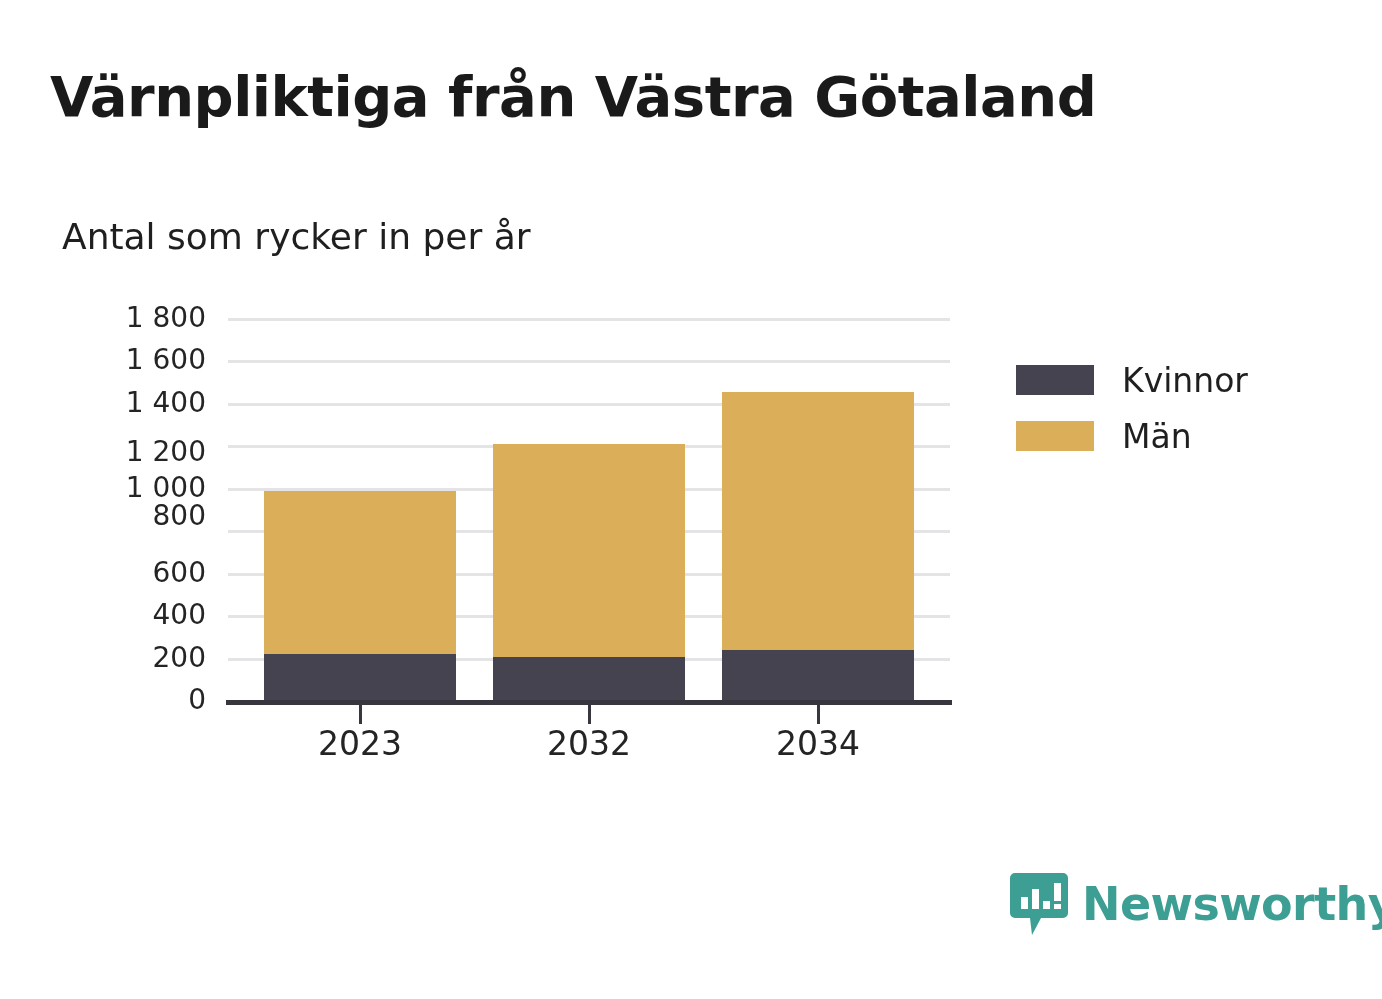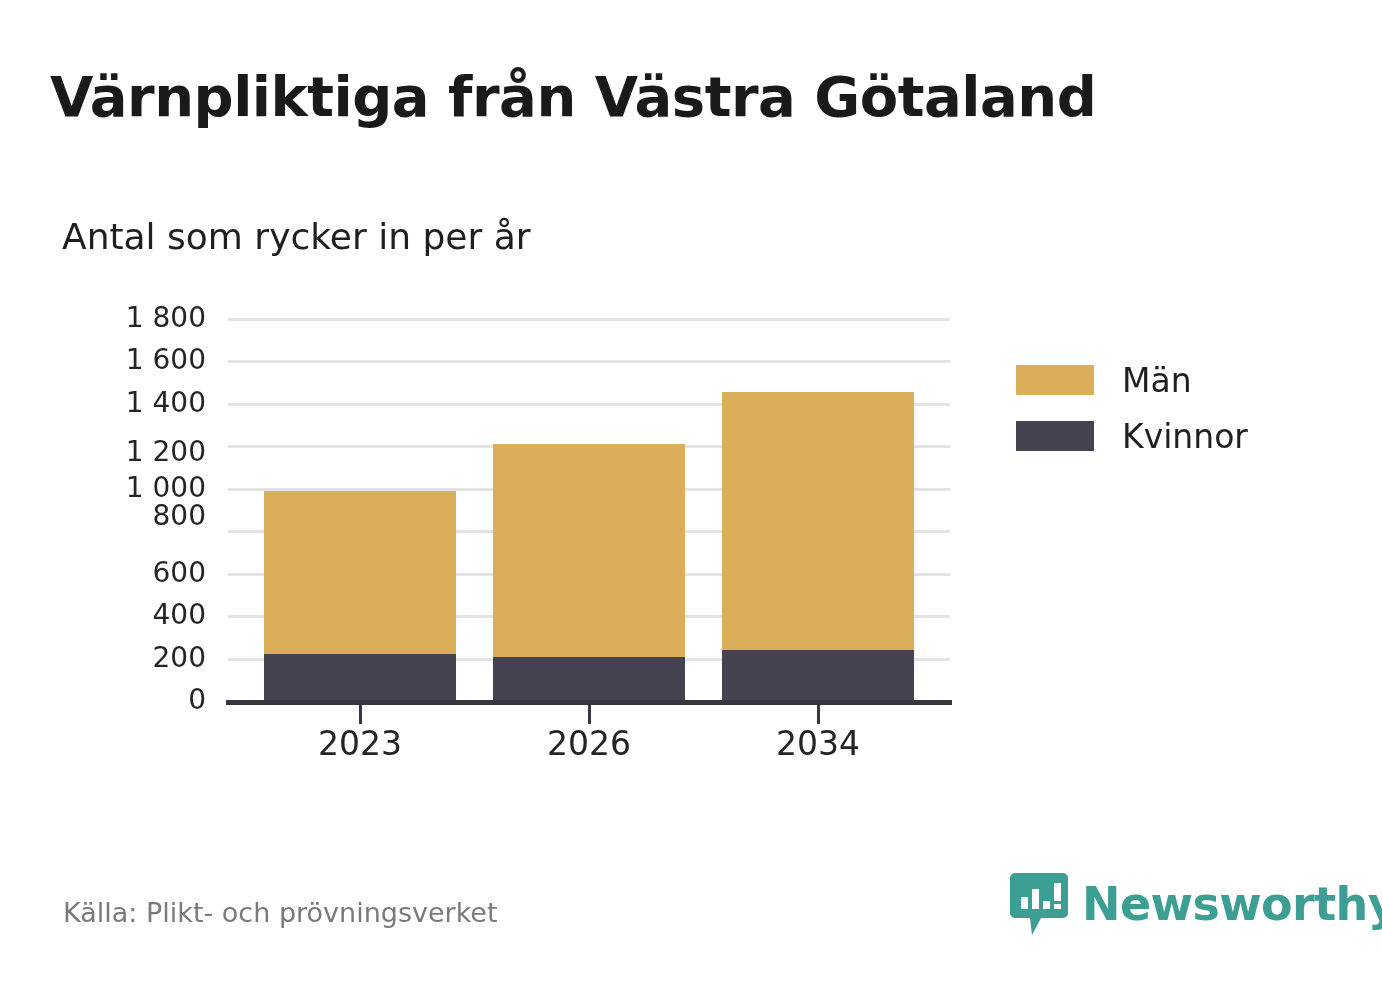--- a/index.html
+++ b/index.html
@@ -235,35 +235,34 @@
     </div>
 
     <div class="axis-baseline"></div>
   </div>
 
   <div class="xtick-mark" style="left:359px;"></div>
   <div class="xtick-mark" style="left:588px;"></div>
   <div class="xtick-mark" style="left:817px;"></div>
 
   <div class="xtick-label" style="left:360px;">2023</div>
-  <div class="xtick-label" style="left:589px;">2026</div>
+  <div class="xtick-label" style="left:589px;">2032</div>
   <div class="xtick-label" style="left:818px;">2034</div>
 
   <div id="legend">
+    <div class="legend-row">
+      <span class="legend-swatch seg-women"></span>
+      <span class="legend-label">Kvinnor</span>
+    </div>
     <div class="legend-row">
       <span class="legend-swatch seg-men"></span>
       <span class="legend-label">Män</span>
     </div>
-    <div class="legend-row">
-      <span class="legend-swatch seg-women"></span>
-      <span class="legend-label">Kvinnor</span>
-    </div>
-  </div>
-
-  <div class="source-note">Källa: Plikt- och prövningsverket</div>
+  </div>
+
 
   <div id="logo">
     <svg id="logo-mark" viewBox="0 0 58 62">
       <path d="M5 0 H53 A5 5 0 0 1 58 5 V40 A5 5 0 0 1 53 45 H31 L22 62 L20 45 H5 A5 5 0 0 1 0 40 V5 A5 5 0 0 1 5 0 Z" fill="#3d9e94"></path>
       <rect x="11" y="24" width="7" height="12" fill="#ffffff"></rect>
       <rect x="22" y="16" width="7" height="20" fill="#ffffff"></rect>
       <rect x="33" y="28" width="7" height="8" fill="#ffffff"></rect>
       <rect x="44" y="10" width="7" height="18" fill="#ffffff"></rect>
       <rect x="44" y="31" width="7" height="5" fill="#ffffff"></rect>
     </svg>

